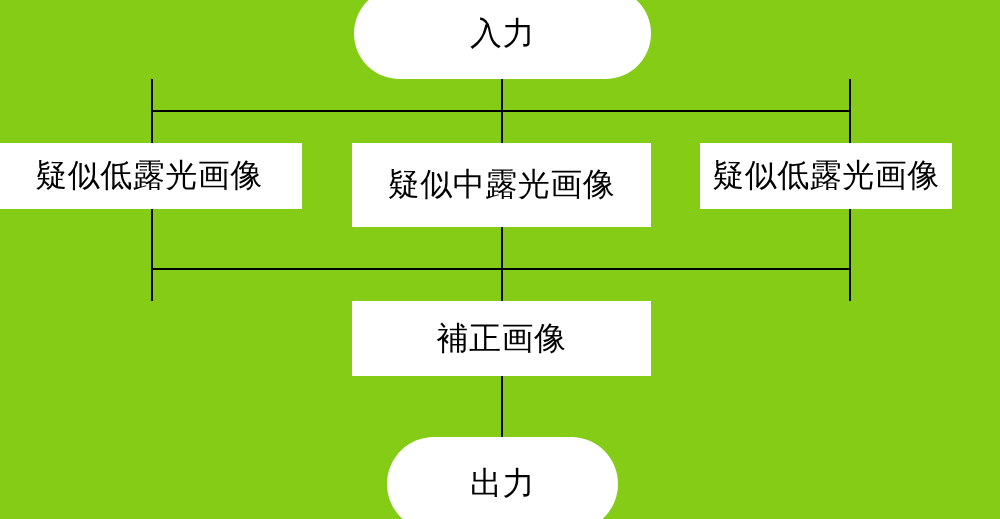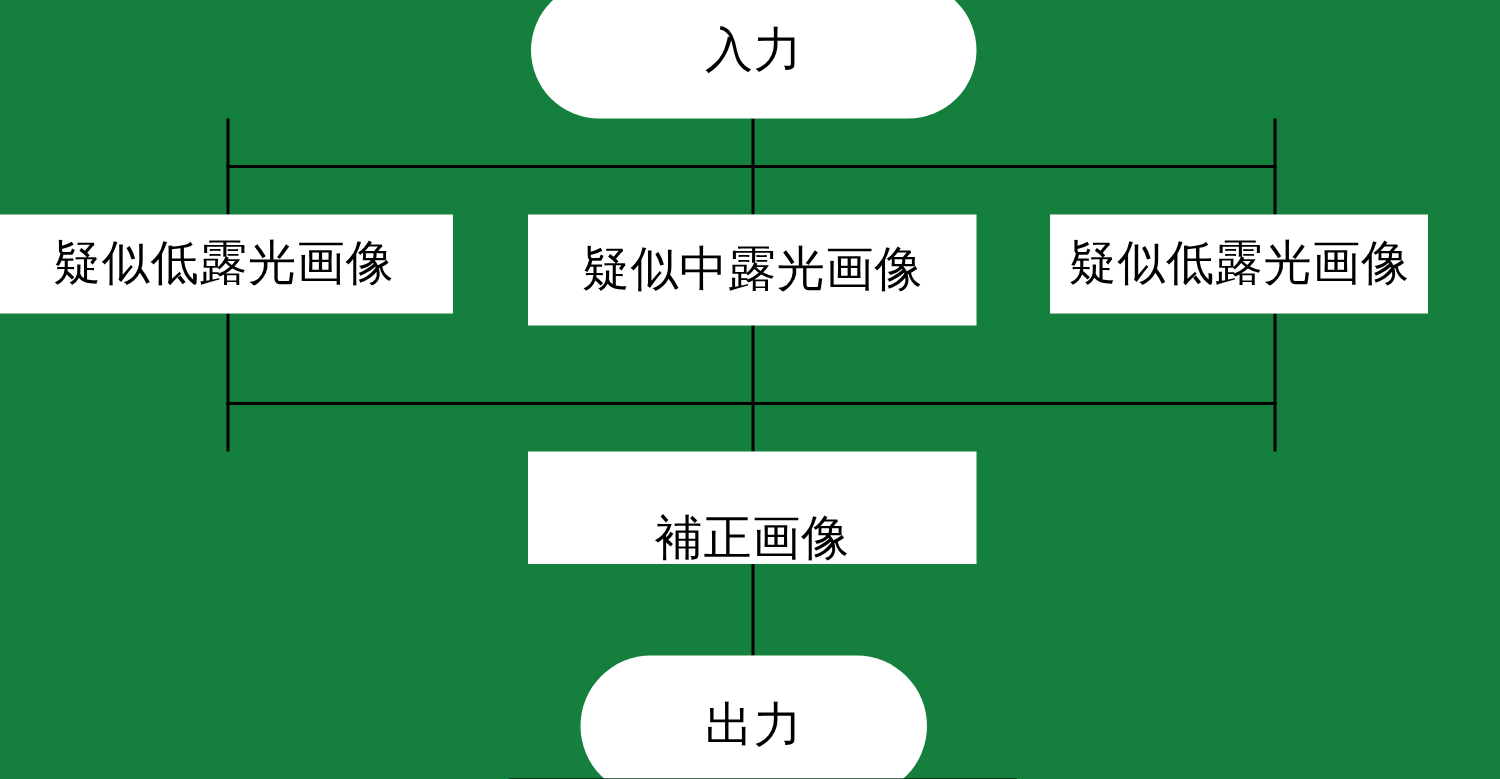--- a/index.html
+++ b/index.html
@@ -4,21 +4,21 @@
 <style>
   html, body {
     margin: 0;
     padding: 0;
     background: #000000;
   }
   #canvas {
     position: relative;
     width: 1000px;
     height: 519px;
-    background: #15803d;
+    background: #84cc16;
     overflow: hidden;
     font-family: "DejaVu Sans", "Liberation Sans", sans-serif;
   }
   .node {
     position: absolute;
     background: #ffffff;
     color: #000000;
     display: flex;
     align-items: center;
     justify-content: center;
@@ -52,39 +52,38 @@
   #node-high {
     left: -4px;
     top: 143px;
     width: 306px;
     height: 66px;
   }
   #node-mid {
     left: 352px;
     top: 143px;
     width: 299px;
-    height: 74px;
+    height: 84px;
   }
   #node-low {
     left: 700px;
     top: 143px;
     width: 252px;
     height: 66px;
   }
   #node-high .node-label,
   #node-mid .node-label,
   #node-low .node-label { font-size: 32px; }
 
   
   #node-corrected {
     left: 352px;
     top: 301px;
     width: 299px;
     height: 75px;
-    align-items: flex-end;
   }
   #node-corrected .node-label { font-size: 32px; }
 
   
   #node-output {
     left: 387px;
     top: 437px;
     width: 231px;
     height: 94px;
   }

